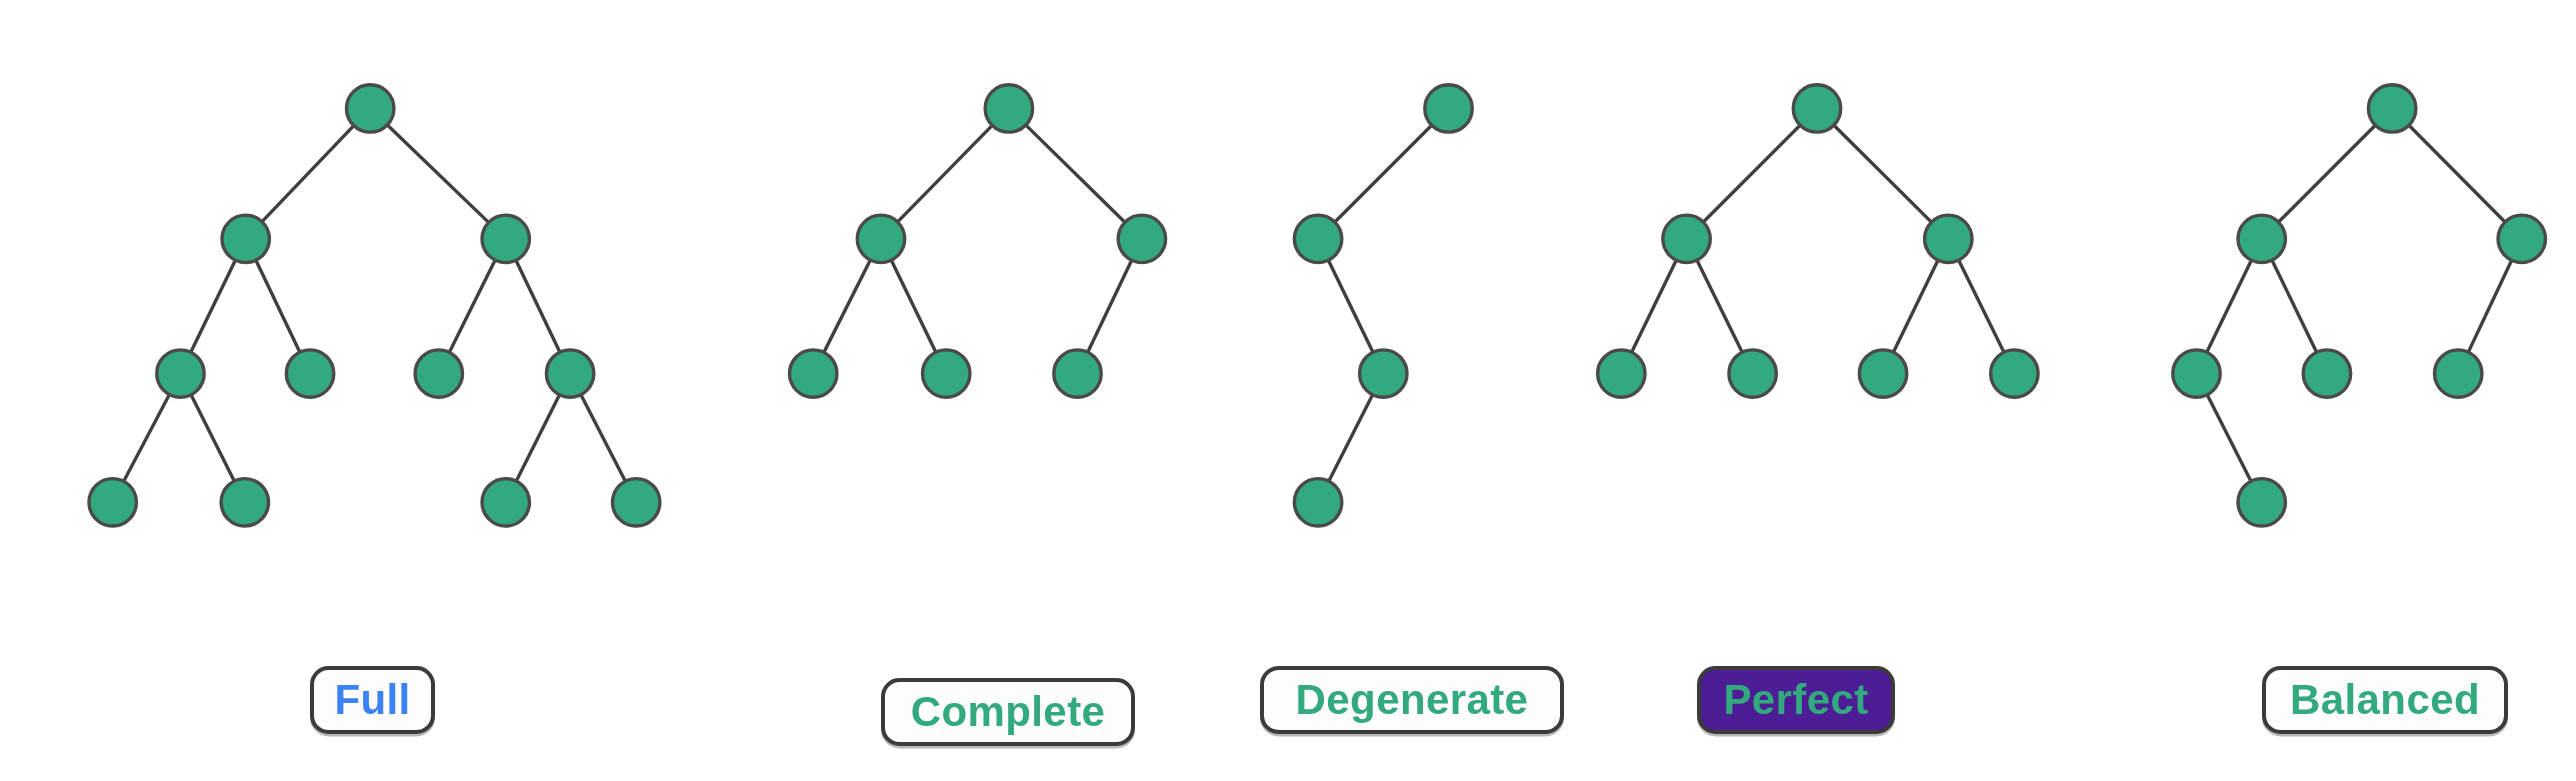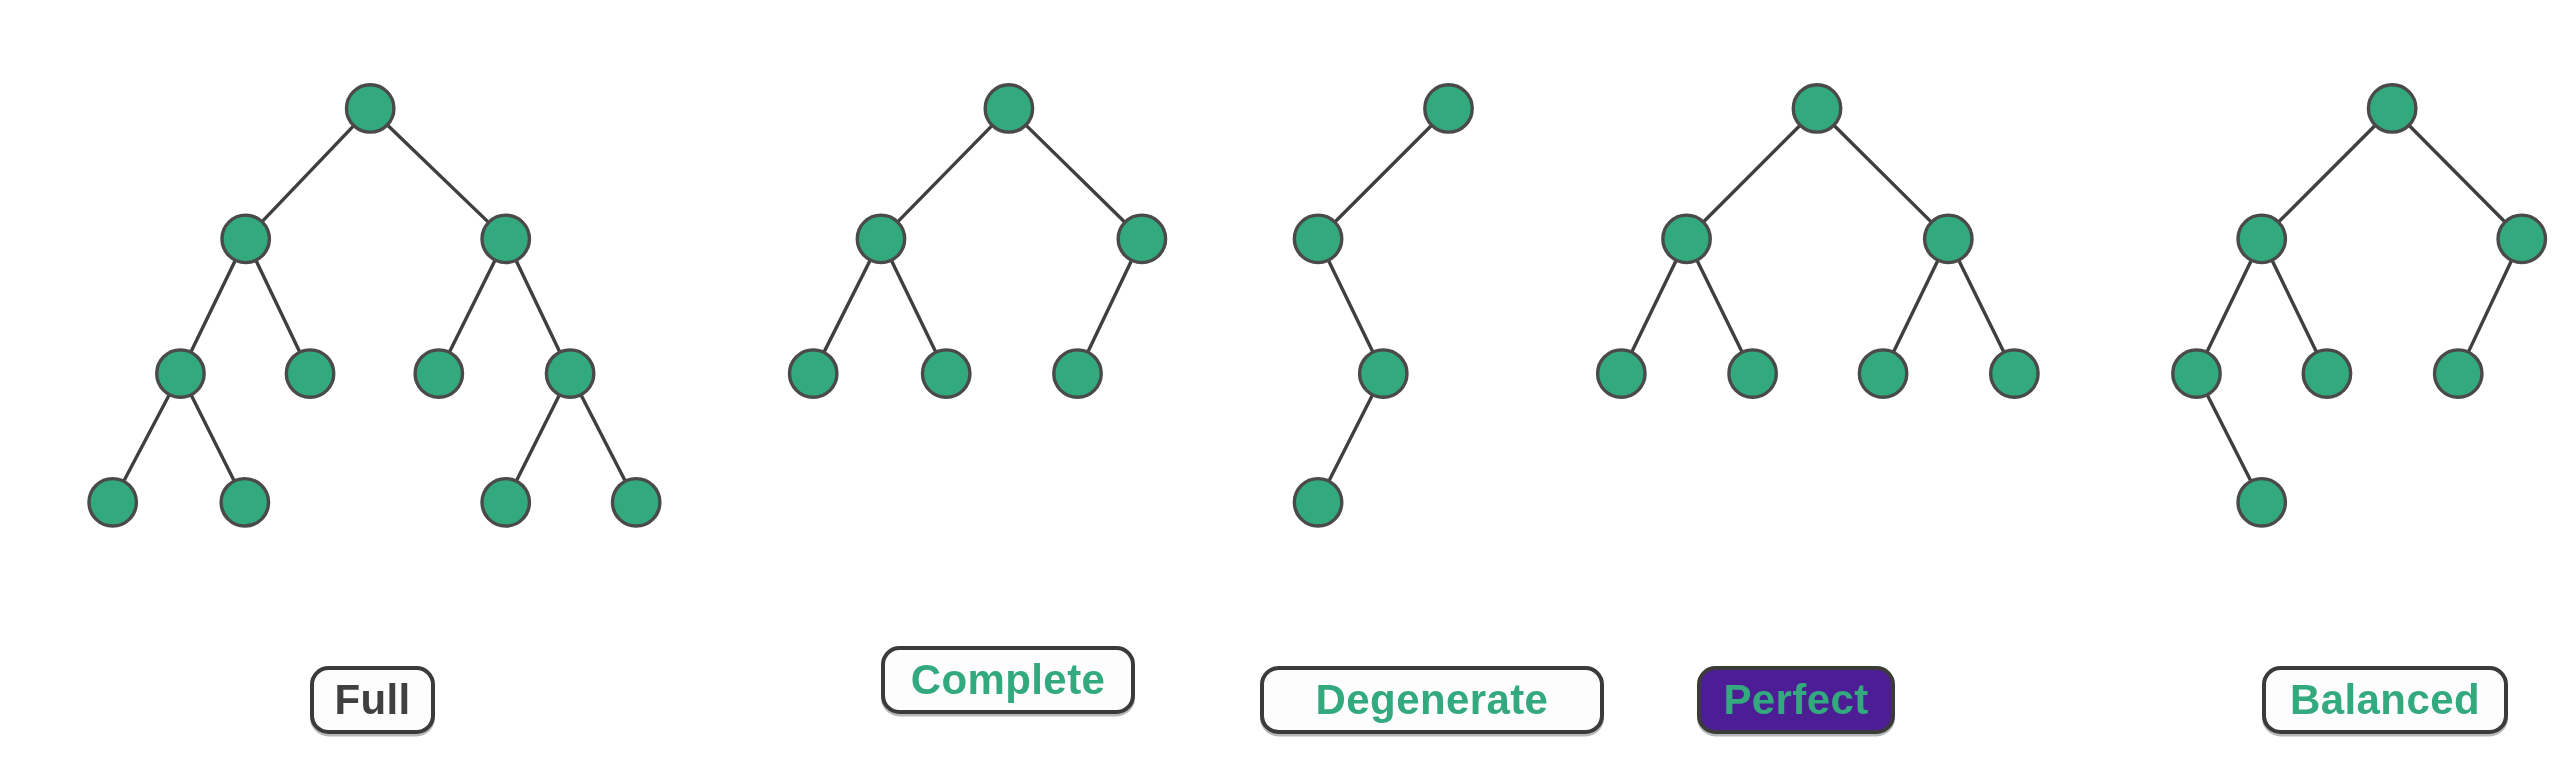--- a/index.html
+++ b/index.html
@@ -145,26 +145,26 @@
         <circle cx="2670" cy="282" r="28" class="node-circle" fill="#33a97e" stroke="#4a4a4a"></circle>
         <circle cx="2977" cy="282" r="28" class="node-circle" fill="#33a97e" stroke="#4a4a4a"></circle>
         <circle cx="2593" cy="441" r="28" class="node-circle" fill="#33a97e" stroke="#4a4a4a"></circle>
         <circle cx="2747" cy="441" r="28" class="node-circle" fill="#33a97e" stroke="#4a4a4a"></circle>
         <circle cx="2902" cy="441" r="28" class="node-circle" fill="#33a97e" stroke="#4a4a4a"></circle>
         <circle cx="2670" cy="593" r="28" class="node-circle" fill="#33a97e" stroke="#4a4a4a"></circle>
       </g>
     </svg>
   <div class="labels-layer" id="labels-layer">
       <div class="tree-label" style="left: 310px; top: 666px; width: 125px; border-color: rgb(59, 59, 59); background: rgb(253, 253, 253);">
-        <span style="color: #404040;">Full</span>
+        <span style="color: #3b82f6;">Full</span>
       </div>
-      <div class="tree-label" style="left: 881px; top: 646px; width: 254px; border-color: rgb(59, 59, 59); background: rgb(253, 253, 253);">
+      <div class="tree-label" style="left: 881px; top: 678px; width: 254px; border-color: rgb(59, 59, 59); background: rgb(253, 253, 253);">
         <span style="color: rgb(51, 169, 126);">Complete</span>
       </div>
-      <div class="tree-label" style="left: 1260px; top: 666px; width: 344px; border-color: rgb(59, 59, 59); background: rgb(253, 253, 253);">
+      <div class="tree-label" style="left: 1260px; top: 666px; width: 304px; border-color: rgb(59, 59, 59); background: rgb(253, 253, 253);">
         <span style="color: rgb(51, 169, 126);">Degenerate</span>
       </div>
       <div class="tree-label" style="left: 1697px; top: 666px; width: 198px; border-color: rgb(59, 59, 59); background: #4c1d95;">
         <span style="color: rgb(51, 169, 126);">Perfect</span>
       </div>
       <div class="tree-label" style="left: 2262px; top: 666px; width: 246px; border-color: rgb(59, 59, 59); background: rgb(253, 253, 253);">
         <span style="color: rgb(51, 169, 126);">Balanced</span>
       </div>
     </div>
 </div>

